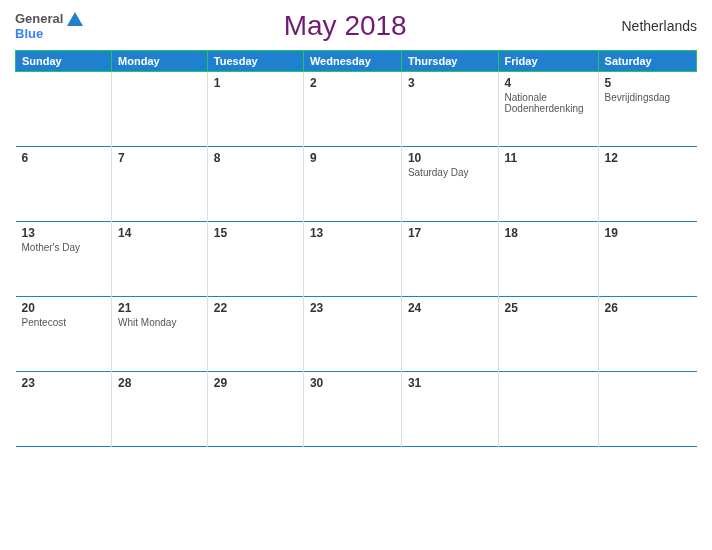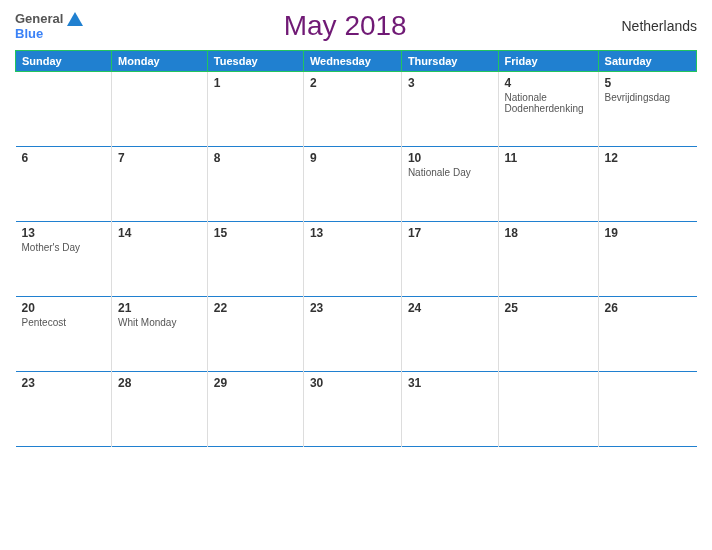--- a/index.html
+++ b/index.html
@@ -162,21 +162,21 @@
             <span class="day-num">7</span>
           </td>
           <td>
             <span class="day-num">8</span>
           </td>
           <td>
             <span class="day-num">9</span>
           </td>
           <td>
             <span class="day-num">10</span>
-            <span class="holiday">Nationale Day</span>
+            <span class="holiday">Saturday Day</span>
           </td>
           <td>
             <span class="day-num">11</span>
           </td>
           <td>
             <span class="day-num">12</span>
           </td>
         </tr>
         <tr>
           <td>

